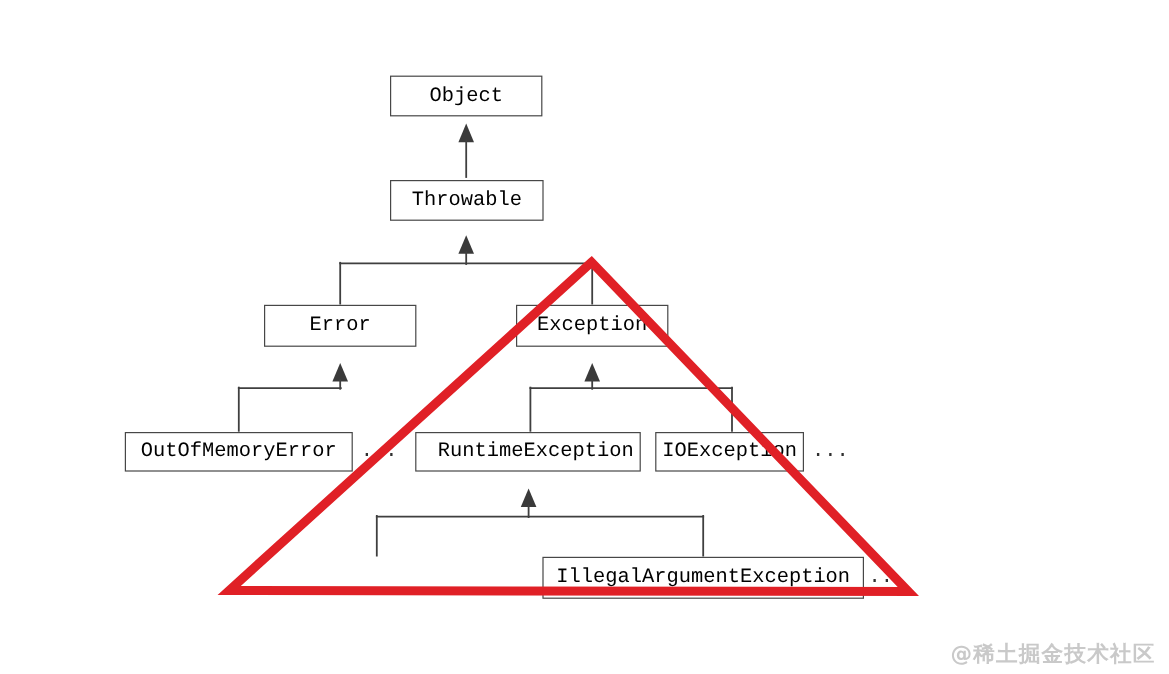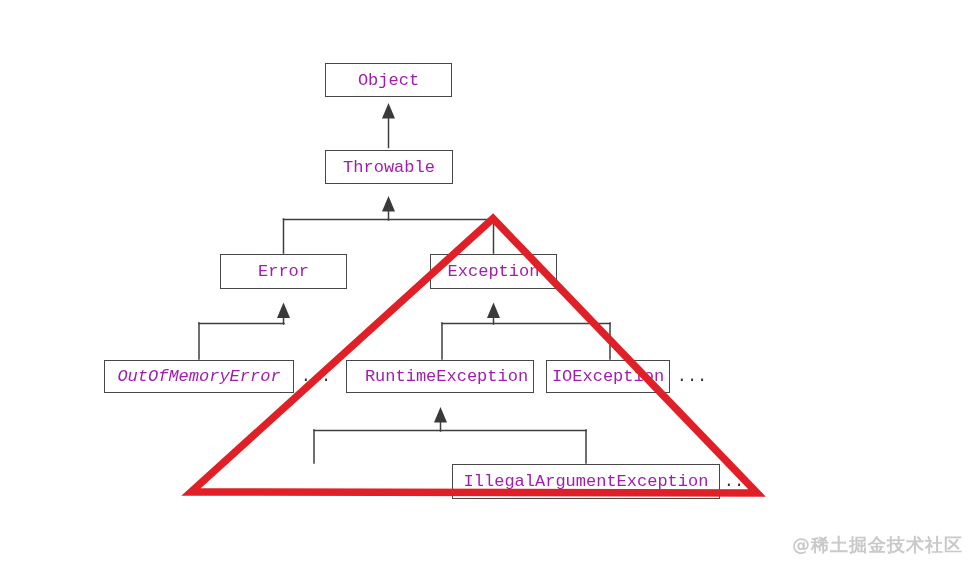--- a/index.html
+++ b/index.html
@@ -29,32 +29,32 @@
   .overlay .ah {
     fill: #3a3a3a;
     stroke: none;
   }
   .node {
     position: absolute;
     z-index: 1;
     box-sizing: border-box;
     border: 1.5px solid #474747;
     background: #ffffff;
-    color: #a21caf;
+    color: #000000;
     font-size: 17px;
     display: flex;
     align-items: center;
     justify-content: center;
     white-space: nowrap;
   }
   .n-object    { left:325px; top:63px;  width:127px; height:34px; }
   .n-throwable { left:325px; top:150px; width:128px; height:34px; }
   .n-error     { left:220px; top:254px; width:127px; height:35px; }
   .n-exception { left:430px; top:254px; width:127px; height:35px; }
-  .n-oom       { left:104px; top:360px; width:190px; height:33px;font-style:italic; }
+  .n-oom       { left:104px; top:360px; width:190px; height:33px; }
   .n-runtime   { left:346px; top:360px; width:188px; height:33px;padding-left:13px; }
   .n-io        { left:546px; top:360px; width:124px; height:33px; }
   .n-npe       { left:198px; top:464px; width:232px; height:35px; }
   .n-iae       { left:452px; top:464px; width:268px; height:35px; }
   .dots {
     position: absolute;
     z-index: 1;
     color: #303030;
     font-size: 17px;
     display: flex;

